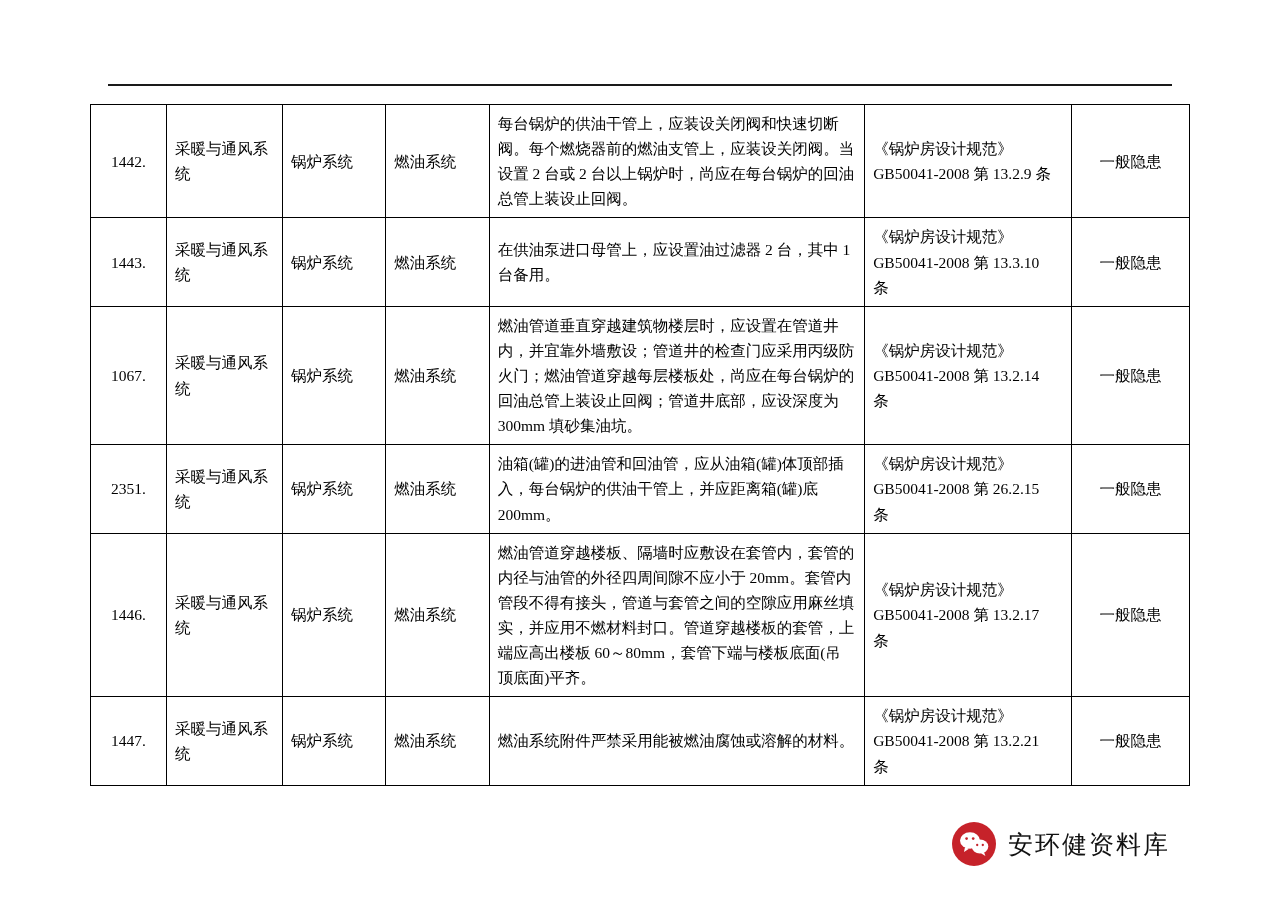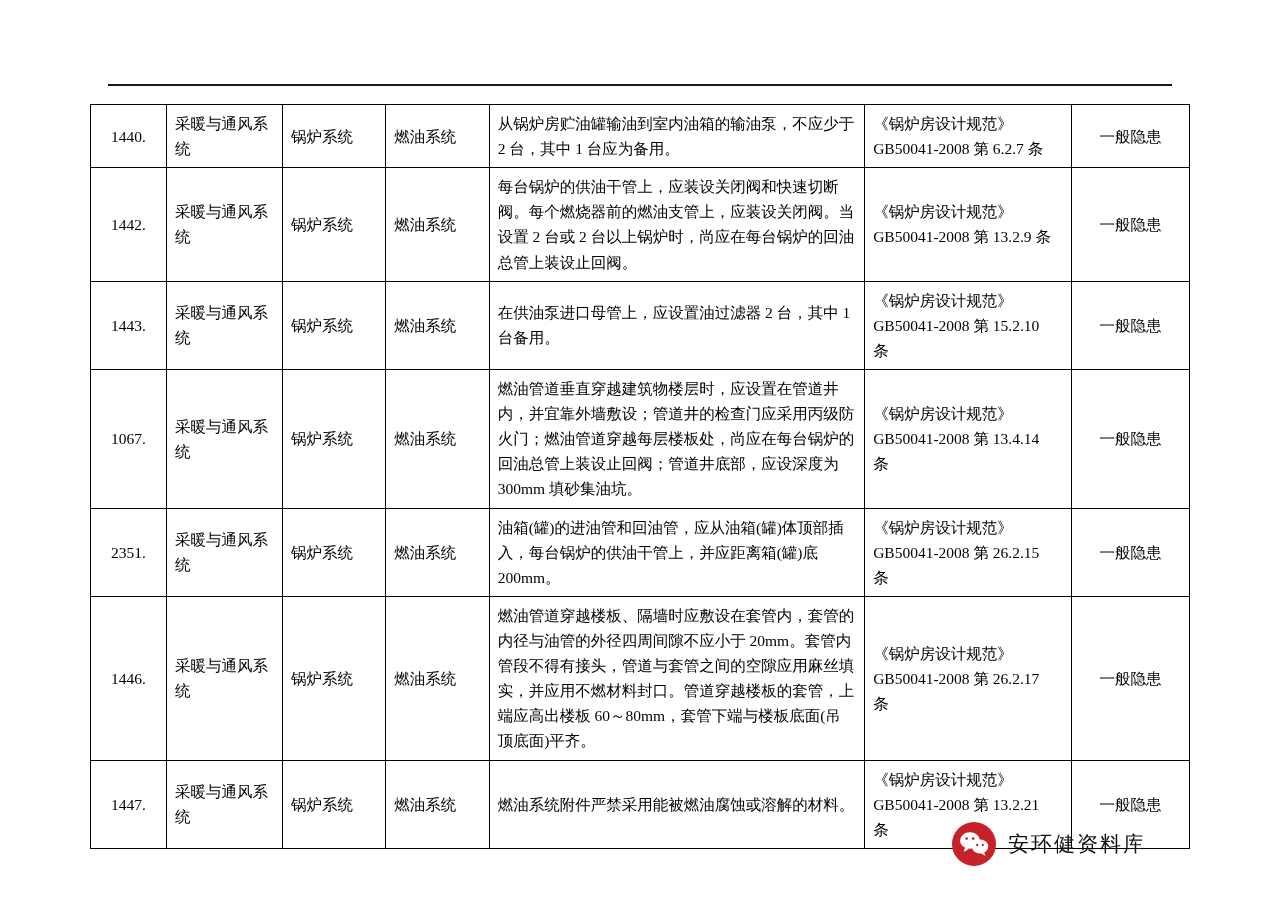--- a/index.html
+++ b/index.html
@@ -81,21 +81,21 @@
     border-radius: 50%;
     background: #c6222a;
     display: flex;
     align-items: center;
     justify-content: center;
     flex: 0 0 auto;
   }
   .logo-badge svg { display: block; }
   .logo-text {
     margin-left: 12px;
-    font-size: 21px;
+    font-size: 25px;
     letter-spacing: 2px;
     color: #111111;
     font-family: "Liberation Serif", "DejaVu Serif", serif;
     white-space: nowrap;
   }
 </style>
 </head>
 <body>
 
 <div class="page">
@@ -108,65 +108,53 @@
         <col class="c-num">
           <col class="c-sys">
           <col class="c-sub">
           <col class="c-sub2">
         <col class="c-desc">
           <col class="c-ref">
           <col class="c-level">
       </colgroup>
       <tbody>
         <tr>
-          <td class="num">1440.</td>
-          <td class="sys">采暖与通风系统</td>
-          <td class="sub">锅炉系统</td>
-          <td class="sub2">燃油系统</td>
-          <td class="desc">从锅炉房贮油罐输油到室内油箱的输油泵，不应少于 2 台，其中 1 台应为备用。</td>
-          <td class="ref">
-            <span class="ref-line">《锅炉房设计规范》</span>
-            <span class="ref-line">GB50041-2008 第 6.2.7 条</span>
-          </td>
-          <td class="level">一般隐患</td>
-        </tr>
-        <tr>
           <td class="num">1442.</td>
           <td class="sys">采暖与通风系统</td>
           <td class="sub">锅炉系统</td>
           <td class="sub2">燃油系统</td>
           <td class="desc">每台锅炉的供油干管上，应装设关闭阀和快速切断阀。每个燃烧器前的燃油支管上，应装设关闭阀。当设置 2 台或 2 台以上锅炉时，尚应在每台锅炉的回油总管上装设止回阀。</td>
           <td class="ref">
             <span class="ref-line">《锅炉房设计规范》</span>
             <span class="ref-line">GB50041-2008 第 13.2.9 条</span>
           </td>
           <td class="level">一般隐患</td>
         </tr>
         <tr>
           <td class="num">1443.</td>
           <td class="sys">采暖与通风系统</td>
           <td class="sub">锅炉系统</td>
           <td class="sub2">燃油系统</td>
           <td class="desc">在供油泵进口母管上，应设置油过滤器 2 台，其中 1 台备用。</td>
           <td class="ref">
             <span class="ref-line">《锅炉房设计规范》</span>
-            <span class="ref-line">GB50041-2008 第 15.2.10</span>
+            <span class="ref-line">GB50041-2008 第 13.3.10</span>
             <span class="ref-line">条</span>
           </td>
           <td class="level">一般隐患</td>
         </tr>
         <tr>
           <td class="num">1067.</td>
           <td class="sys">采暖与通风系统</td>
           <td class="sub">锅炉系统</td>
           <td class="sub2">燃油系统</td>
           <td class="desc">燃油管道垂直穿越建筑物楼层时，应设置在管道井内，并宜靠外墙敷设；管道井的检查门应采用丙级防火门；燃油管道穿越每层楼板处，尚应在每台锅炉的回油总管上装设止回阀；管道井底部，应设深度为 300mm 填砂集油坑。</td>
           <td class="ref">
             <span class="ref-line">《锅炉房设计规范》</span>
-            <span class="ref-line">GB50041-2008 第 13.4.14</span>
+            <span class="ref-line">GB50041-2008 第 13.2.14</span>
             <span class="ref-line">条</span>
           </td>
           <td class="level">一般隐患</td>
         </tr>
         <tr>
           <td class="num">2351.</td>
           <td class="sys">采暖与通风系统</td>
           <td class="sub">锅炉系统</td>
           <td class="sub2">燃油系统</td>
           <td class="desc">油箱(罐)的进油管和回油管，应从油箱(罐)体顶部插入，每台锅炉的供油干管上，并应距离箱(罐)底 200mm。</td>
@@ -178,21 +166,21 @@
           <td class="level">一般隐患</td>
         </tr>
         <tr>
           <td class="num">1446.</td>
           <td class="sys">采暖与通风系统</td>
           <td class="sub">锅炉系统</td>
           <td class="sub2">燃油系统</td>
           <td class="desc">燃油管道穿越楼板、隔墙时应敷设在套管内，套管的内径与油管的外径四周间隙不应小于 20mm。套管内管段不得有接头，管道与套管之间的空隙应用麻丝填实，并应用不燃材料封口。管道穿越楼板的套管，上端应高出楼板 60～80mm，套管下端与楼板底面(吊顶底面)平齐。</td>
           <td class="ref">
             <span class="ref-line">《锅炉房设计规范》</span>
-            <span class="ref-line">GB50041-2008 第 26.2.17</span>
+            <span class="ref-line">GB50041-2008 第 13.2.17</span>
             <span class="ref-line">条</span>
           </td>
           <td class="level">一般隐患</td>
         </tr>
         <tr>
           <td class="num">1447.</td>
           <td class="sys">采暖与通风系统</td>
           <td class="sub">锅炉系统</td>
           <td class="sub2">燃油系统</td>
           <td class="desc">燃油系统附件严禁采用能被燃油腐蚀或溶解的材料。</td>

